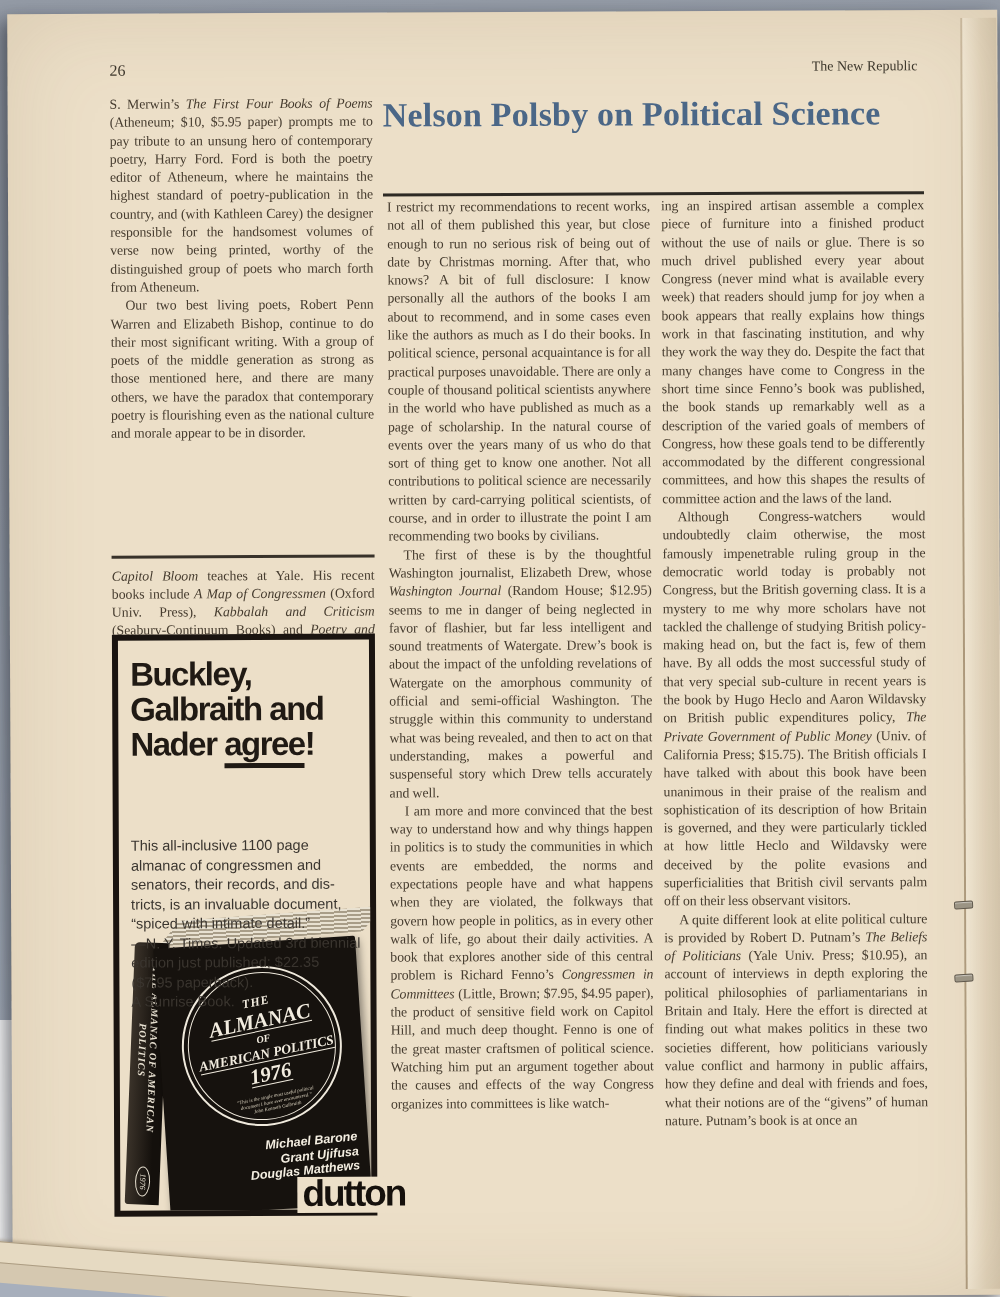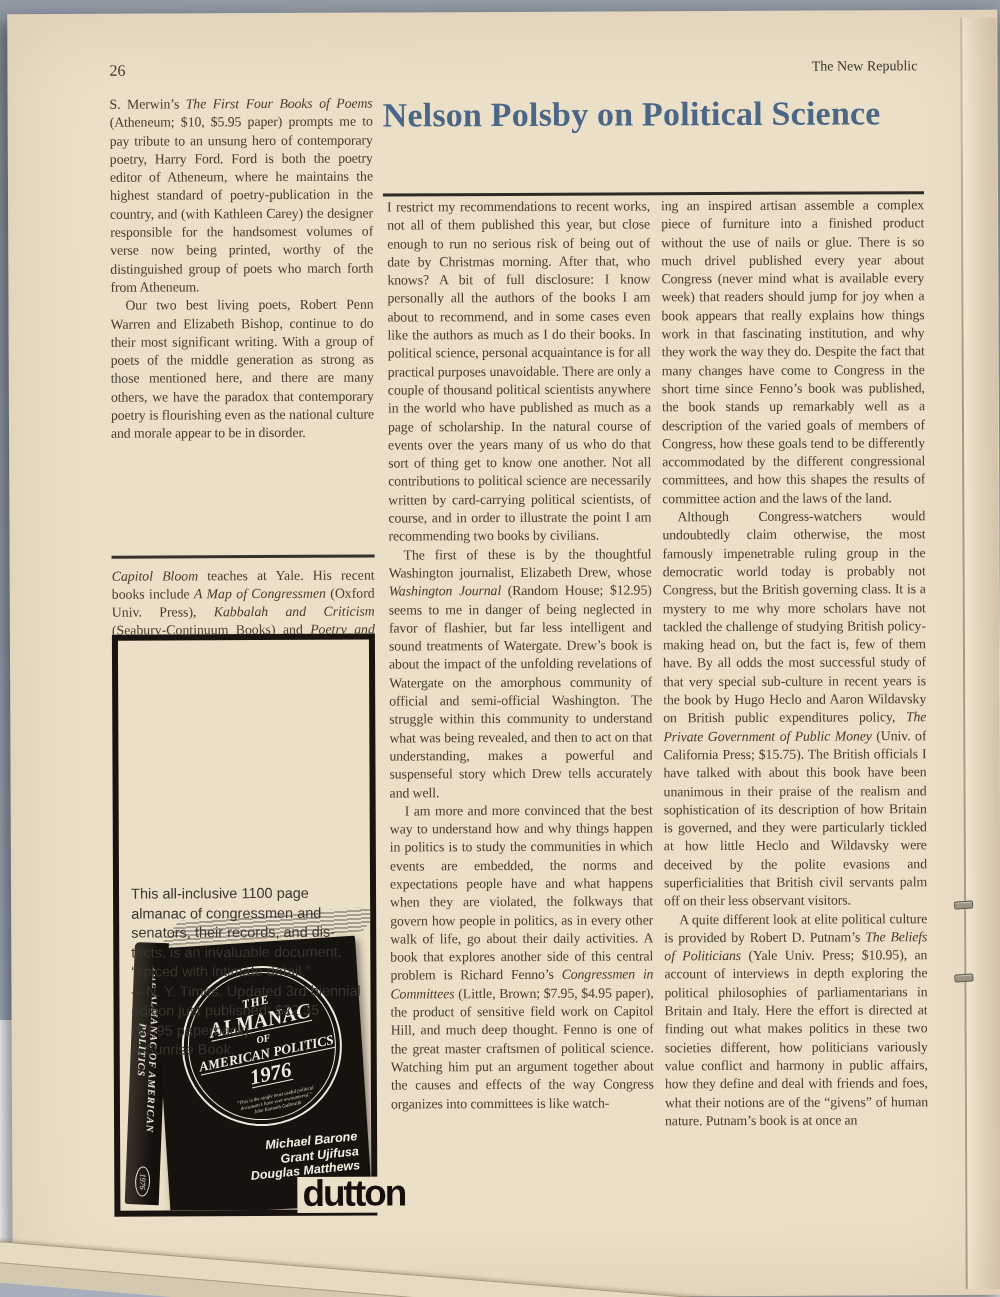--- a/index.html
+++ b/index.html
@@ -30,21 +30,21 @@
          color:#4b6787;letter-spacing:0.2px;}
   .titlerule{position:absolute;left:375px;top:181px;width:541px;height:3px;background:#2e2a24;}
   
   .adbox{position:absolute;left:102px;top:621px;width:263px;height:582px;
          border:6px solid #1a1410;box-sizing:border-box;overflow:hidden;background:#ecdfc8;}
   .ad-head{position:absolute;left:12px;top:16px;z-index:2;}
   .ad-head p{margin:0;font-family:"Liberation Sans",sans-serif;font-weight:700;
              font-size:33px;line-height:35px;letter-spacing:-1.5px;color:#201a14;text-align:left;}
   .ad-head .u{border-bottom:5px solid #201a14;padding-bottom:1px;}
   .ad-body{position:absolute;left:12px;top:196px;width:232px;z-index:2;
-           font-family:"Liberation Sans",sans-serif;font-size:14.5px;line-height:19.5px;color:#3a352f;margin-top:48px;}
+           font-family:"Liberation Sans",sans-serif;font-size:14.5px;line-height:19.5px;color:#3a352f;}
   
   .book{position:absolute;left:8px;top:278px;width:250px;height:300px;z-index:1;}
   .pages{position:absolute;left:32px;top:4px;width:204px;height:24px;
          background:repeating-linear-gradient(180deg,#e8e1d1 0 2px,#a89d88 2px 4px);
          transform:rotate(-4deg) skewX(-42deg);transform-origin:left bottom;border-radius:2px;}
   .spine{position:absolute;left:2px;top:24px;width:34px;height:262px;
          background:linear-gradient(90deg,#3b332a,#14100c 75%);transform:rotate(2.5deg);
          border-radius:5px 0 0 3px;}
   .spine-title{position:absolute;left:50%;top:10px;transform:translateX(-50%);
                writing-mode:vertical-rl;height:195px;font-style:italic;font-weight:700;
@@ -115,20 +115,25 @@
         <p><span>The first of these is by the thoughtful Washington journalist, Elizabeth Drew, whose </span><em>Washington Journal</em><span> (Random House; $12.95) seems to me in danger of being neglected in favor of flashier, but far less intelligent and sound treatments of Watergate. Drew’s book is about the impact of the unfolding revelations of Watergate on the amorphous community of official and semi-official Washington. The struggle within this community to understand what was being revealed, and then to act on that understanding, makes a powerful and suspenseful story which Drew tells accurately and well.</span></p>
         <p><span>I am more and more convinced that the best way to understand how and why things happen in politics is to study the communities in which events are embedded, the norms and expectations people have and what happens when they are violated, the folkways that govern how people in politics, as in every other walk of life, go about their daily activities. A book that explores another side of this central problem is Richard Fenno’s </span><em>Congressmen in Committees</em><span> (Little, Brown; $7.95, $4.95 paper), the product of sensitive field work on Capitol Hill, and much deep thought. Fenno is one of the great master craftsmen of political science. Watching him put an argument together about the causes and effects of the way Congress organizes into committees is like watch-</span></p>
       </div>
     <div class="col colR flow">
         <p><span>ing an inspired artisan assemble a complex piece of furniture into a finished product without the use of nails or glue. There is so much drivel published every year about Congress (never mind what is available every week) that readers should jump for joy when a book appears that really explains how things work in that fascinating institution, and why they work the way they do. Despite the fact that many changes have come to Congress in the short time since Fenno’s book was published, the book stands up remarkably well as a description of the varied goals of members of Congress, how these goals tend to be differently accommodated by the different congressional committees, and how this shapes the results of committee action and the laws of the land.</span></p>
         <p><span>Although Congress-watchers would undoubtedly claim otherwise, the most famously impenetrable ruling group in the democratic world today is probably not Congress, but the British governing class. It is a mystery to me why more scholars have not tackled the challenge of studying British policy-making head on, but the fact is, few of them have. By all odds the most successful study of that very special sub-culture in recent years is the book by Hugo Heclo and Aaron Wildavsky on British public expenditures policy, </span><em>The Private Government of Public Money</em><span> (Univ. of California Press; $15.75). The British officials I have talked with about this book have been unanimous in their praise of the realism and sophistication of its description of how Britain is governed, and they were particularly tickled at how little Heclo and Wildavsky were deceived by the polite evasions and superficialities that British civil servants palm off on their less observant visitors.</span></p>
         <p><span>A quite different look at elite political culture is provided by Robert D. Putnam’s </span><em>The Beliefs of Politicians</em><span> (Yale Univ. Press; $10.95), an account of interviews in depth exploring the political philosophies of parliamentarians in Britain and Italy. Here the effort is directed at finding out what makes politics in these two societies different, how politicians variously value conflict and harmony in public affairs, how they define and deal with friends and foes, what their notions are of the “givens” of human nature. Putnam’s book is at once an</span></p>
       </div>
 
     <div class="adbox">
+      <div class="ad-head">
+          <p><span>Buckley,</span></p>
+          <p><span>Galbraith and</span></p>
+          <p><span>Nader </span><span class="u">agree</span><span>!</span></p>
+        </div>
       <div class="ad-body">
           <div class="line">This all-inclusive 1100 page</div>
           <div class="line">almanac of congressmen and</div>
           <div class="line">senators, their records, and dis-</div>
           <div class="line">tricts, is an invaluable document,</div>
           <div class="line">“spiced with intimate detail.”</div>
           <div class="line">—N. Y. Times. Updated 3rd biennial</div>
           <div class="line">edition just published; $22.35</div>
           <div class="line">($7.95 paperback).</div>
           <div class="line">A Sunrise Book.</div>

